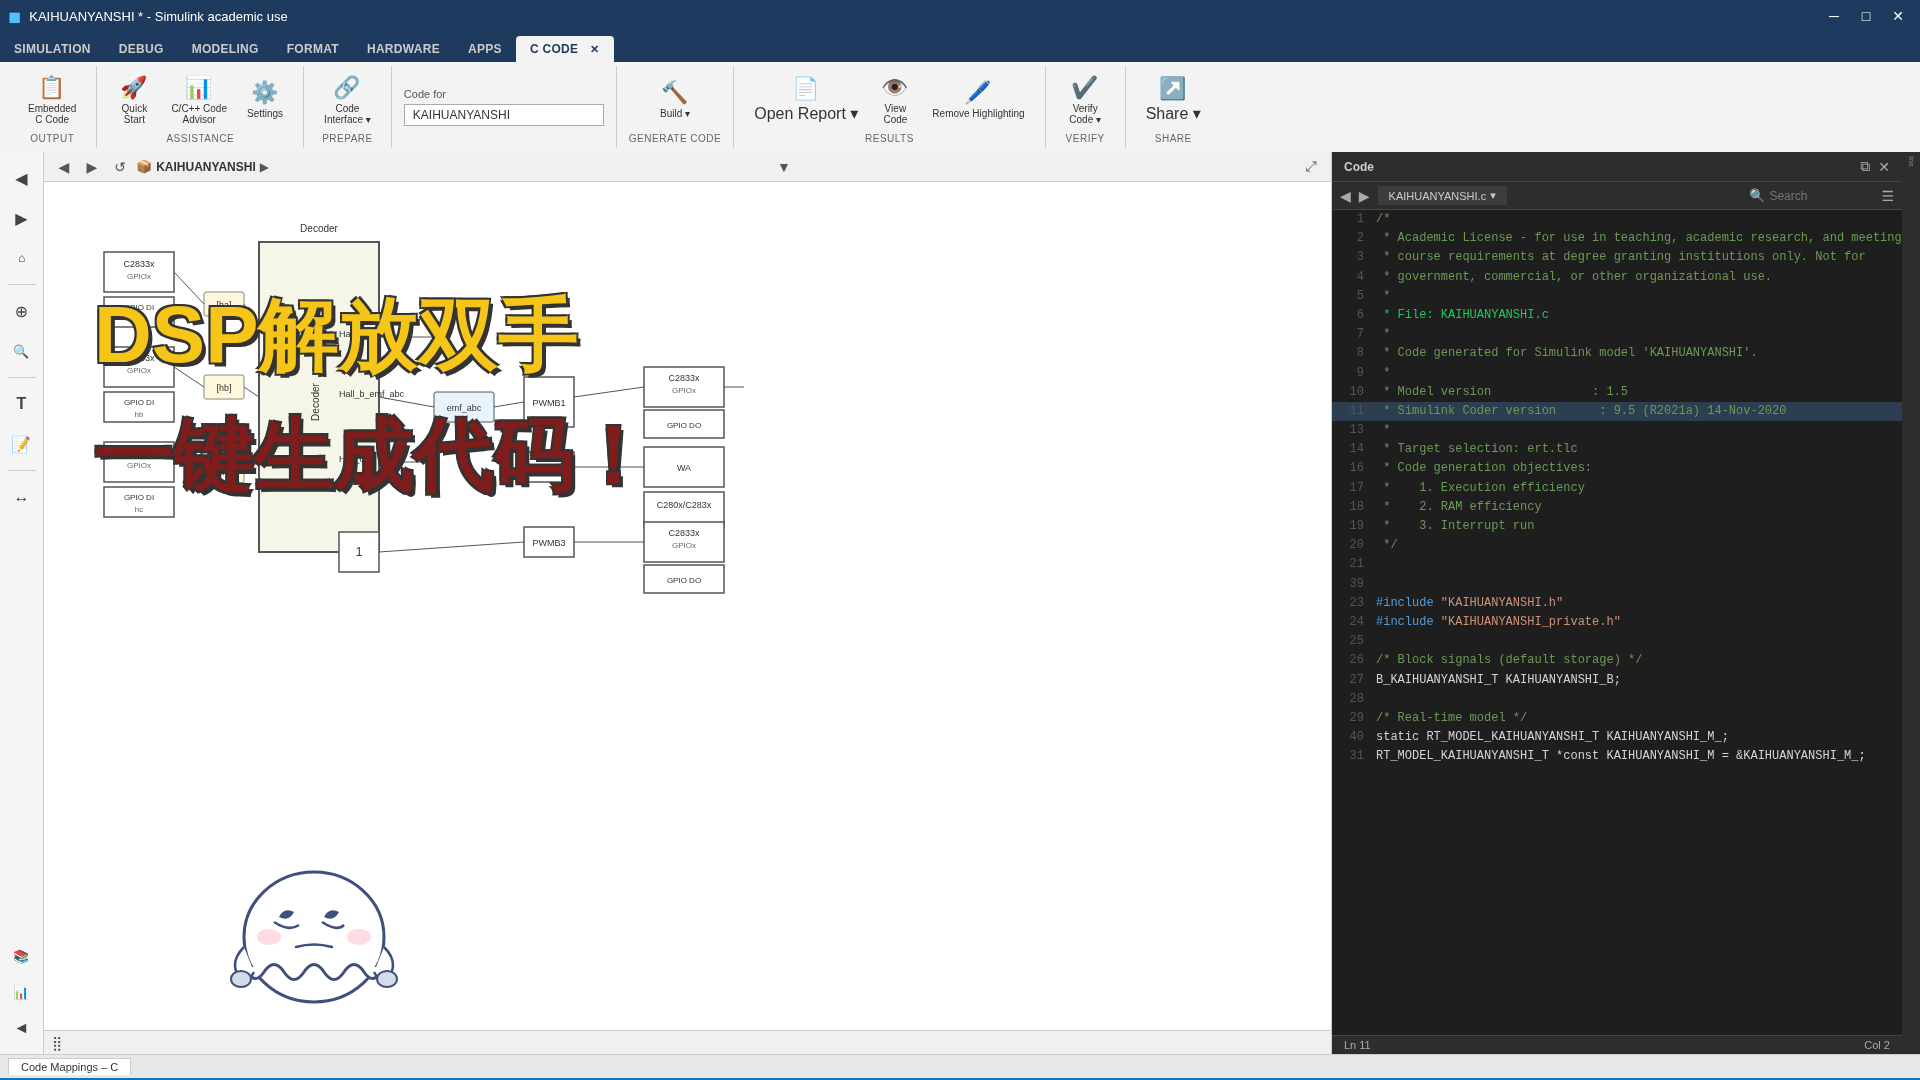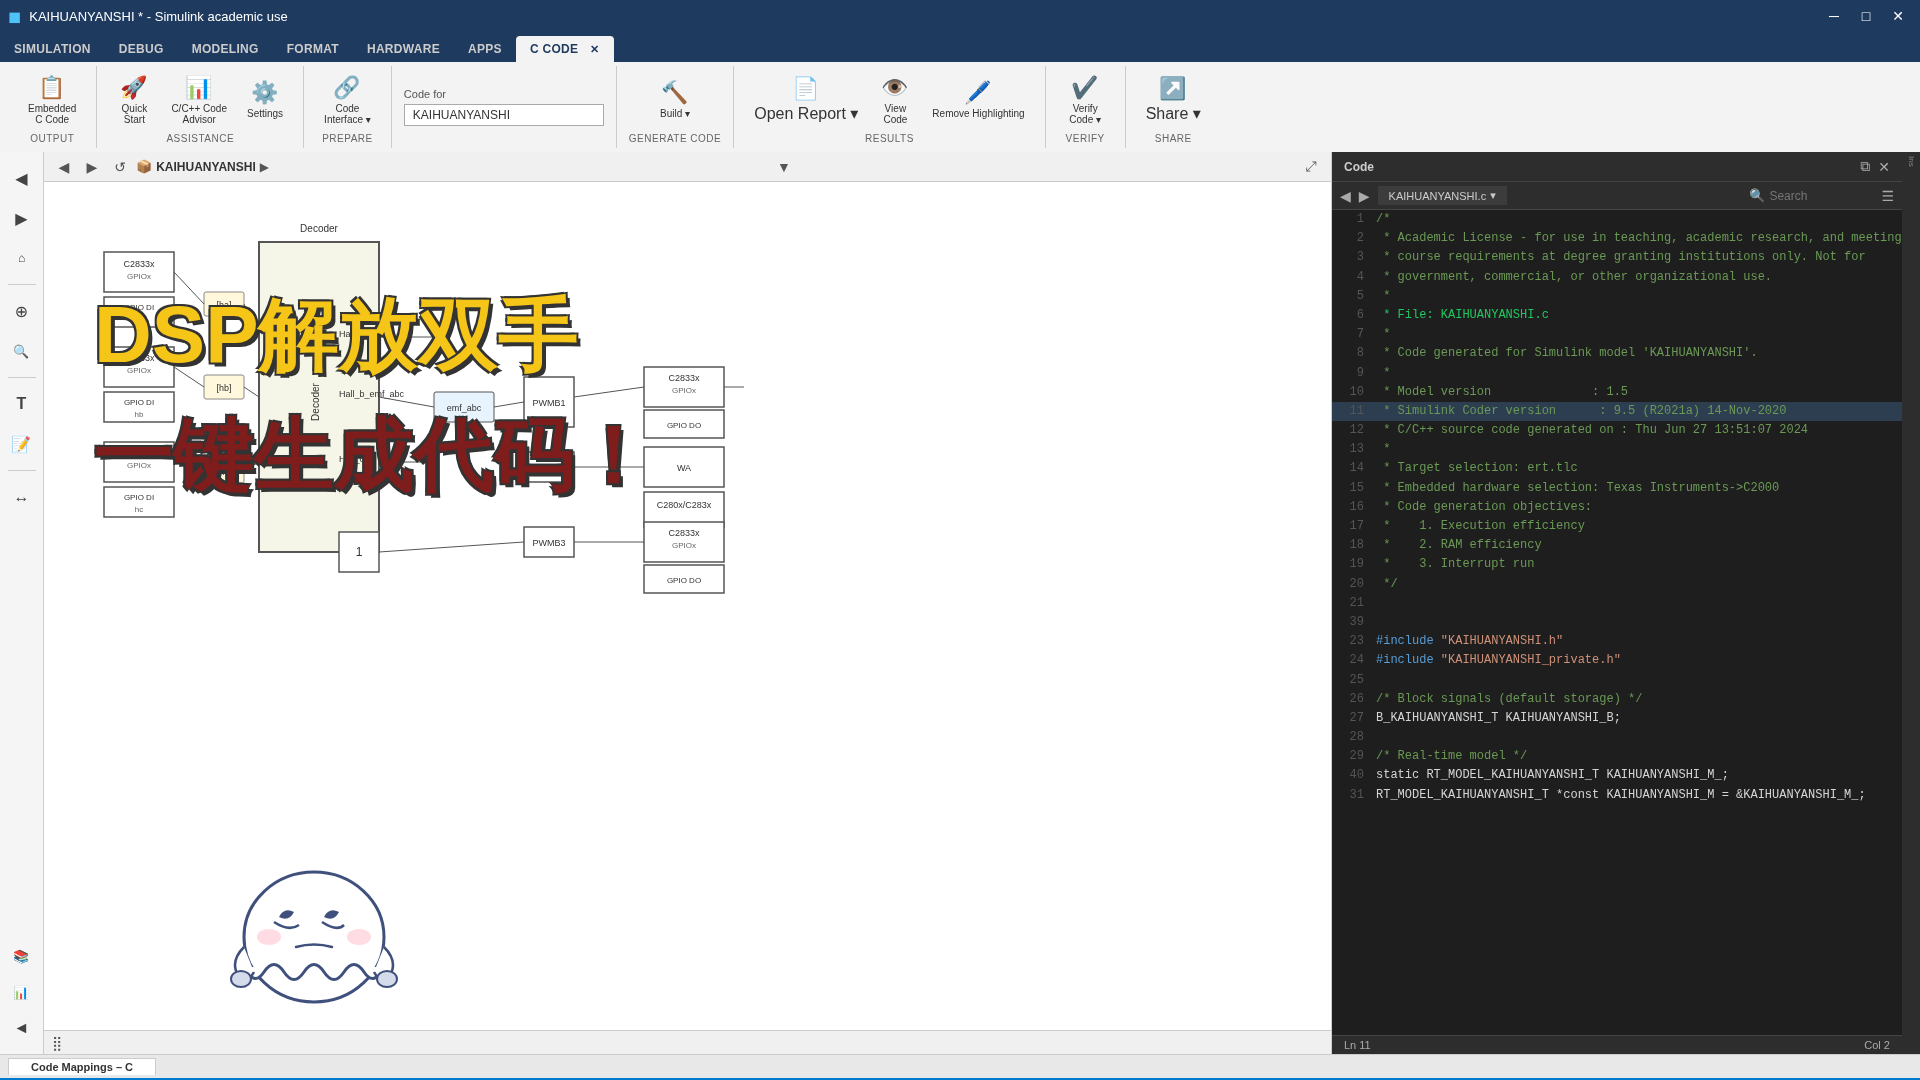--- a/index.html
+++ b/index.html
@@ -263,28 +263,27 @@
       height: 24px;
       background: #f0f0f0;
       border-top: 1px solid #ccc;
       display: flex;
       align-items: center;
       padding: 0 8px;
       font-size: 11px;
       color: #555;
     }
     .bottom-tab {
-      padding: 2px 22px;
+      padding: 2px 12px;
       font-size: 11px;
       background: white;
       border: 1px solid #ccc;
       border-bottom: none;
       cursor: pointer;
       color: #333;
-      font-weight: bold;
     }
 
     
     .code-content::-webkit-scrollbar { width: 8px; }
     .code-content::-webkit-scrollbar-track { background: #1e1e1e; }
     .code-content::-webkit-scrollbar-thumb { background: #555; border-radius: 4px; }
 
     
     .ghost-char {
       position: absolute;
@@ -685,34 +684,26 @@
         </div>
         <div class="code-line">
           <span class="code-line-num">10</span>
           <span class="code-line-content" style="color: rgb(106, 153, 85);"> * Model version              : 1.5</span>
         </div>
         <div class="code-line" style="background: rgb(44, 62, 80);">
           <span class="code-line-num">11</span>
           <span class="code-line-content" style="color: rgb(106, 153, 85);"> * Simulink Coder version      : 9.5 (R2021a) 14-Nov-2020</span>
         </div>
         <div class="code-line">
-          <span class="code-line-num">12</span>
-          <span class="code-line-content" style="color: rgb(106, 153, 85);"> * C/C++ source code generated on : Thu Jun 27 13:51:07 2024</span>
-        </div>
-        <div class="code-line">
           <span class="code-line-num">13</span>
           <span class="code-line-content" style="color: rgb(106, 153, 85);"> *</span>
         </div>
         <div class="code-line">
           <span class="code-line-num">14</span>
           <span class="code-line-content" style="color: rgb(106, 153, 85);"> * Target selection: ert.tlc</span>
-        </div>
-        <div class="code-line">
-          <span class="code-line-num">15</span>
-          <span class="code-line-content" style="color: rgb(106, 153, 85);"> * Embedded hardware selection: Texas Instruments-&gt;C2000</span>
         </div>
         <div class="code-line">
           <span class="code-line-num">16</span>
           <span class="code-line-content" style="color: rgb(106, 153, 85);"> * Code generation objectives:</span>
         </div>
         <div class="code-line">
           <span class="code-line-num">17</span>
           <span class="code-line-content" style="color: rgb(106, 153, 85);"> *    1. Execution efficiency</span>
         </div>
         <div class="code-line">

